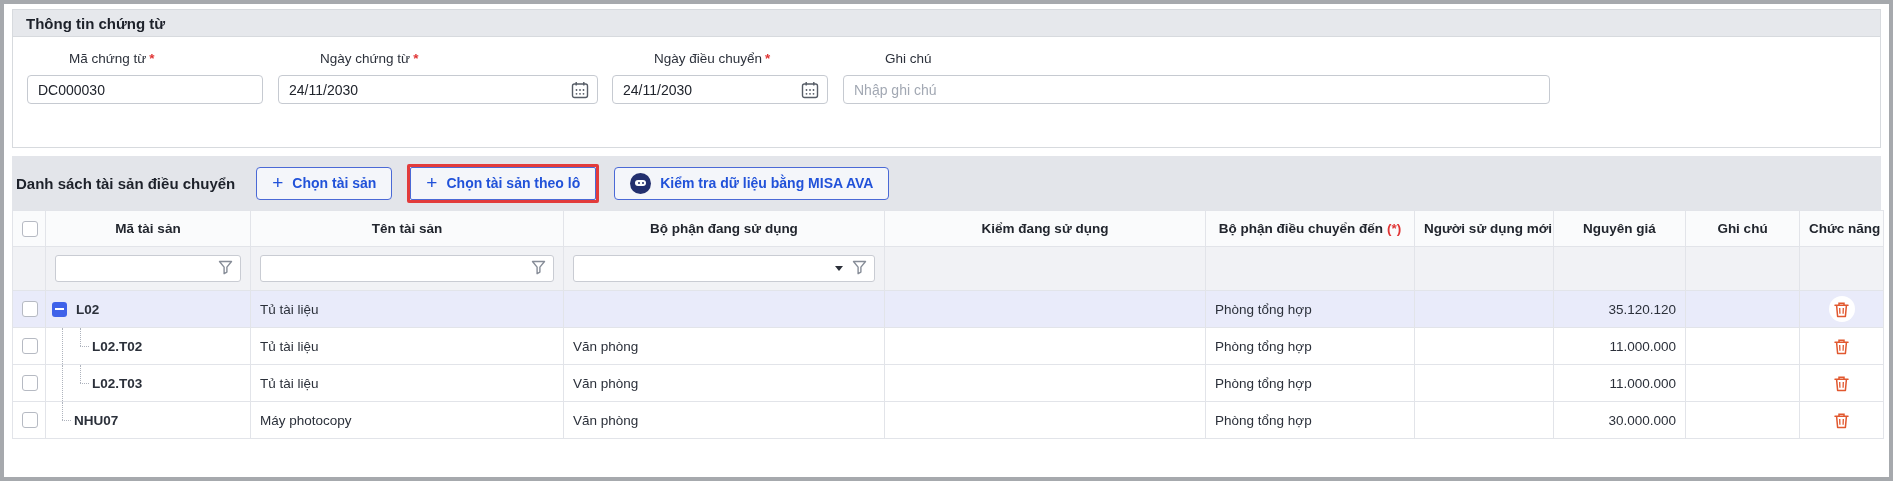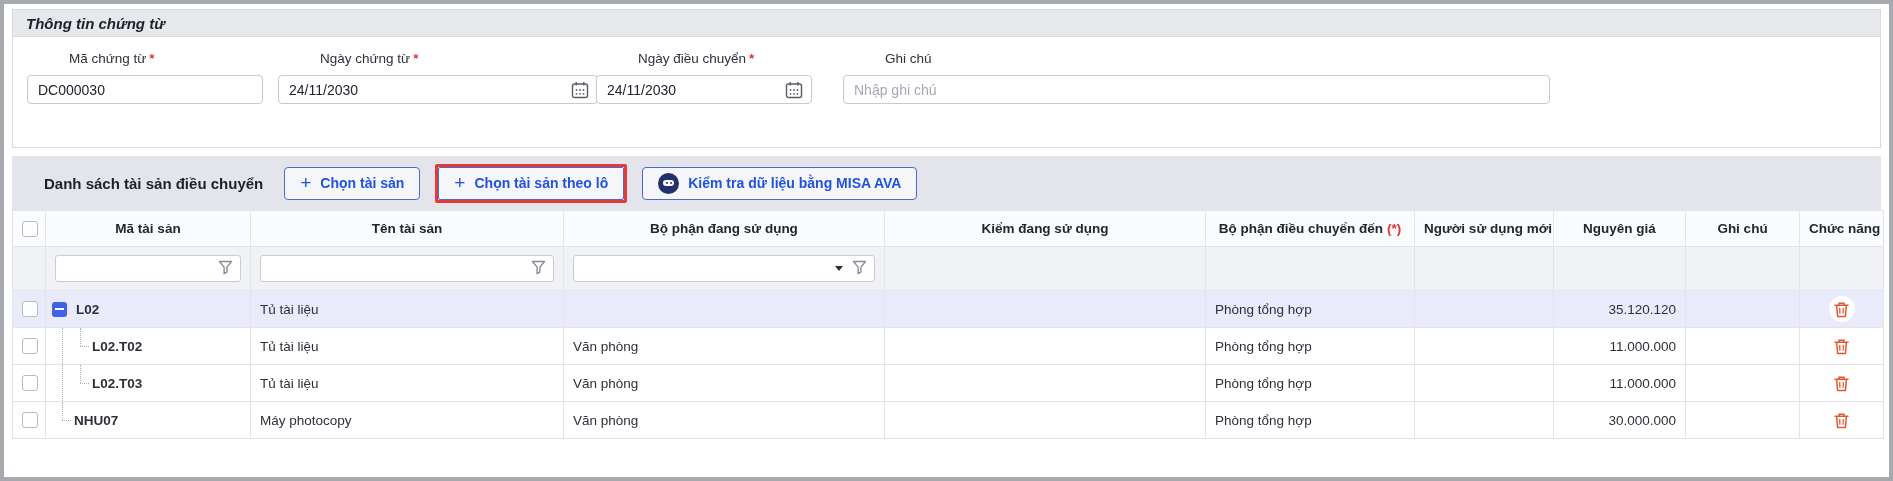--- a/index.html
+++ b/index.html
@@ -13,31 +13,31 @@
     padding:5px 8px;
     overflow:hidden;
     position:relative;
   }
 
   
   .doc-titlebar {
     height:27px; background:#e6e8ec;
     border:1px solid #d7dade; border-bottom:none;
     display:flex; align-items:center; padding-left:13px;
-    font-size:15px; font-weight:bold; color:#1d212a;font-style:italic;
+    font-size:15px; font-weight:bold; color:#1d212a;
   }
   .doc-form {
     height:112px; background:#fff;
     border:1px solid #d7dade;
     position:relative;
   }
   .field { position:absolute; top:14px; }
   .field-1 { left:14px;  width:236px; }
   .field-2 { left:265px; width:320px; }
-  .field-3 { left:583px; width:216px; }
+  .field-3 { left:599px; width:216px; }
   .field-4 { left:830px; width:707px; }
   .field-label { font-size:13.5px; color:#2c313b; margin-bottom:9px; display:block;margin-left:42px; }
   .req { color:#e03535; margin-left:3px; font-weight:bold; }
   .tb {
     width:100%; height:29px;
     border:1px solid #c6cad1; border-radius:4px;
     background:#fff; display:flex; align-items:center;
     padding:0 10px; font-size:14px; color:#20242c;
     position:relative;
   }
@@ -45,21 +45,21 @@
     border:none; outline:none; background:transparent;
     font-family:inherit; font-size:14px; color:#20242c;
     width:100%;
   }
   .tb input::placeholder { color:#a2a8b3; }
   .tb .cal { position:absolute; right:8px; top:5px; }
 
   
   .asset-band {
     margin-top:8px; height:54px; background:#e3e5ea;
-    display:flex; align-items:center; padding-left:32px; gap:15px;
+    display:flex; align-items:center; padding-left:4px; gap:15px;
   }
   .band-title { font-size:15px; font-weight:bold; color:#1d212a; margin-right:6px; }
   .btn-outline {
     height:33px; display:inline-flex; align-items:center; gap:9px;
     padding:0 15px; background:#f4f6fa;
     border:1px solid #4a69d6; border-radius:4px;
     font-size:14px; font-weight:bold; color:#2152d9;
     cursor:pointer; white-space:nowrap;
   }
   .plus { font-size:19px; font-weight:normal; line-height:1; margin-top:-2px; }

